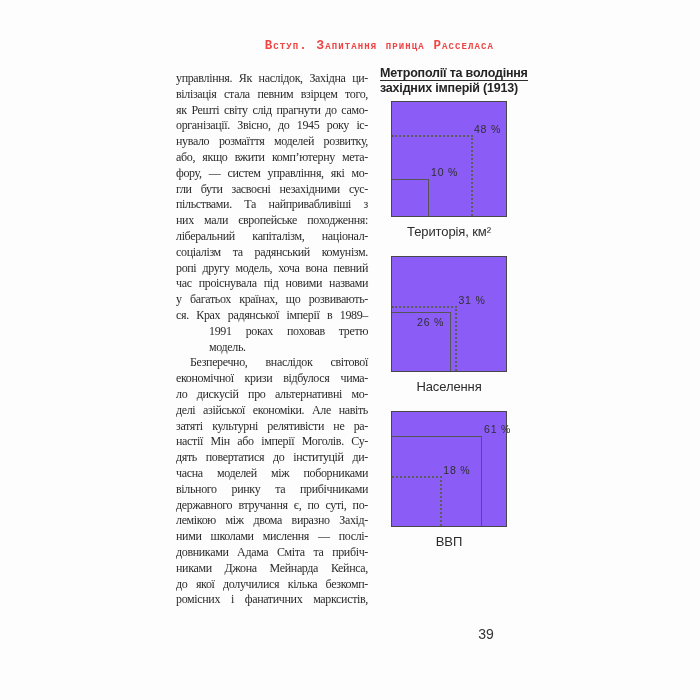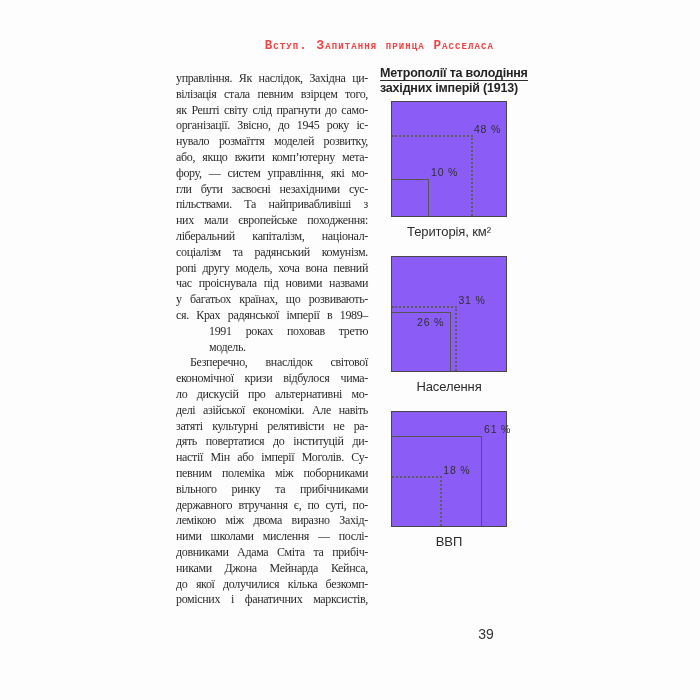--- a/index.html
+++ b/index.html
@@ -109,25 +109,25 @@
       <div class="line indent">Безперечно, внаслідок світової</div>
 
       <div class="line">економічної кризи відбулося чима-</div>
 
       <div class="line">ло дискусій про альтернативні мо-</div>
 
       <div class="line">делі азійської економіки. Але навіть</div>
 
       <div class="line">затяті культурні релятивісти не ра-</div>
 
+      <div class="line">настії Мін або імперії Моголів. Су-</div>
+
       <div class="line">дять повертатися до інституцій ди-</div>
 
-      <div class="line">настії Мін або імперії Моголів. Су-</div>
-
-      <div class="line">певним полеміка між поборниками</div>
+      <div class="line">часна моделей між поборниками</div>
 
       <div class="line">вільного ринку та прибічниками</div>
 
       <div class="line">державного втручання є, по суті, по-</div>
 
       <div class="line">лемікою між двома виразно Захід-</div>
 
       <div class="line">ними школами мислення — послі-</div>
 
       <div class="line">довниками Адама Сміта та прибіч-</div>

